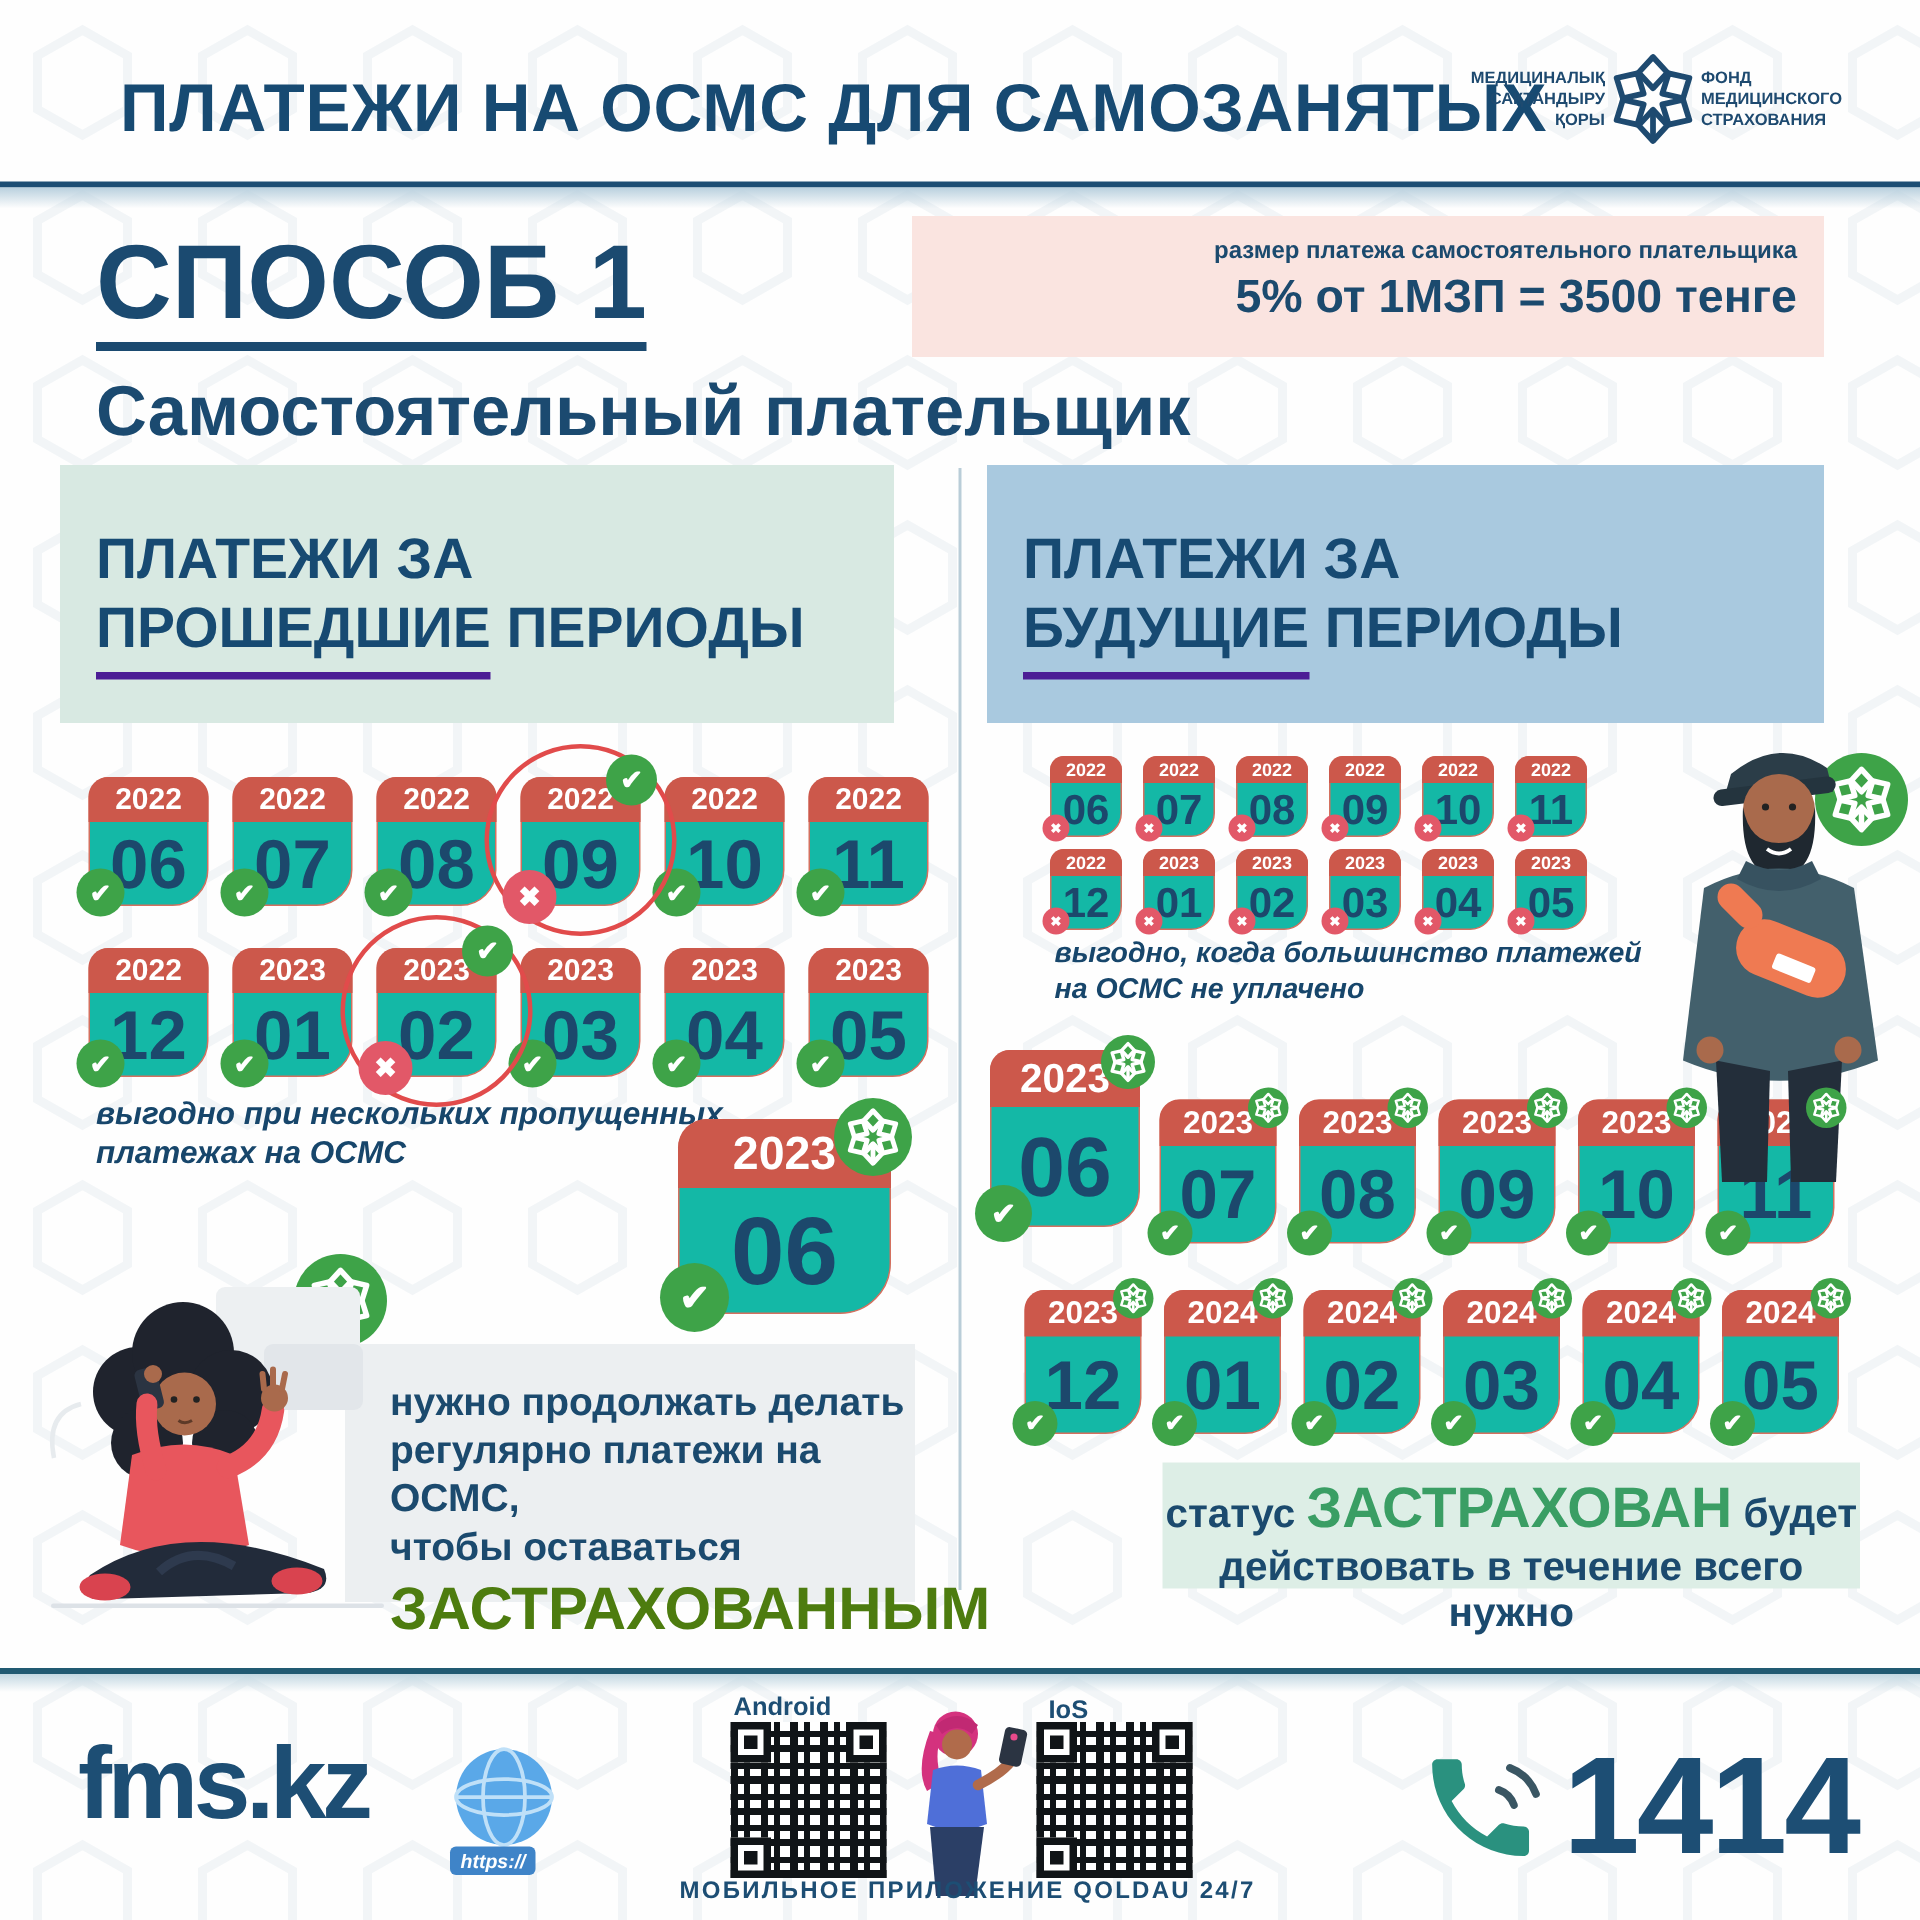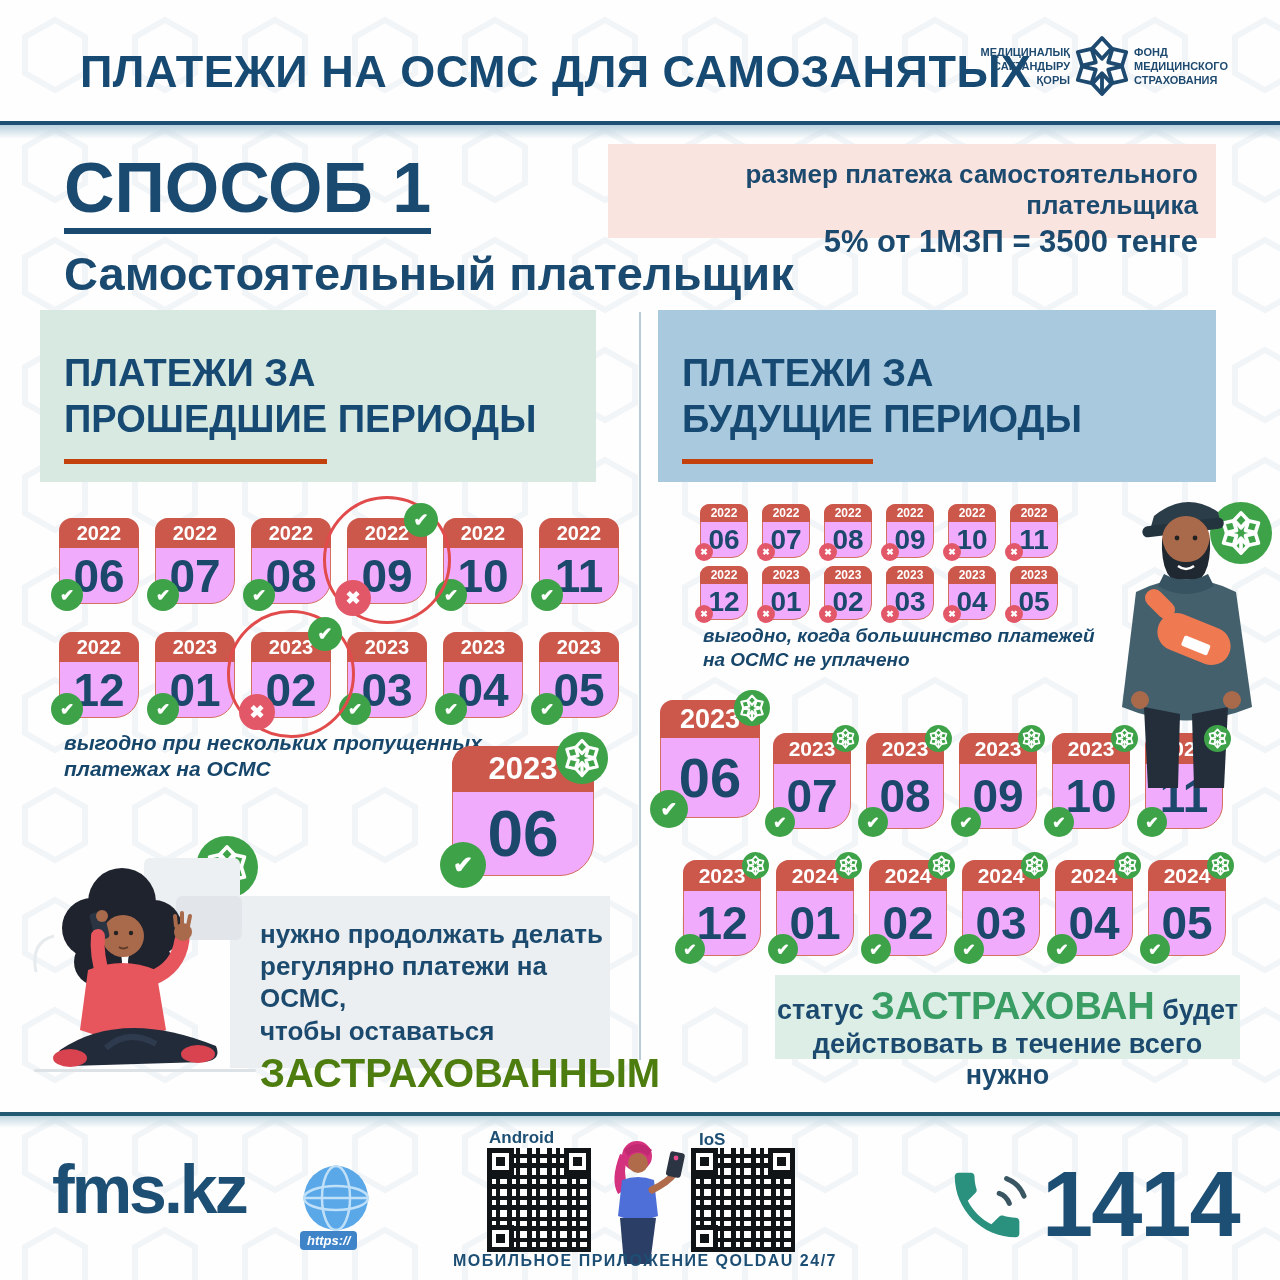--- a/index.html
+++ b/index.html
@@ -18,35 +18,35 @@
   .logo-mark{width:64px;height:64px}
   .hr1{position:absolute;left:0;top:121px;width:1280px;height:4px;background:#1d4e74}
   .hr1-shadow{position:absolute;left:0;top:125px;width:1280px;height:14px;
               background:linear-gradient(#b9d0de,rgba(255,255,255,0))}
 
   
   .method-heading{position:absolute;left:64px;top:148px;font-size:70px;font-weight:800;color:#1b4a70}
   .method-heading .u{display:inline-block;border-bottom:6px solid #1b4a70;padding-bottom:0}
   .rate-box{position:absolute;left:608px;top:144px;width:608px;height:94px;background:#fae4e0;
             text-align:right;padding:15px 18px 0 0;color:#1b4a6e}
-  .rate-line1{font-size:26px;font-weight:800}
+  .rate-line1{font-size:16px;font-weight:800}
   .rate-line2{font-size:31px;font-weight:800;margin-top:3px}
   .method-sub{position:absolute;left:64px;top:246px;font-size:47px;font-weight:800;color:#1b4a70}
 
   
   .panel{position:absolute;top:310px;height:172px;padding:40px 0 0 24px}
   .panel.left{left:40px;width:556px;background:#d8e9e2}
   .panel.right{left:658px;width:558px;background:#a9c9df}
   .panel-title{font-size:38px;line-height:1.22;font-weight:800;color:#174a72}
-  .panel-title .u{display:inline-block;border-bottom:5px solid #c2410c;padding-bottom:16px}
+  .panel-title .u{display:inline-block;border-bottom:5px solid #4c1d95;padding-bottom:5px}
   .vdiv{position:absolute;left:639px;top:312px;width:2px;height:748px;background:#b9cdd8}
 
   
   .cal-row{position:absolute;display:flex}
-  .tile{position:relative;display:flex;flex-direction:column;background:#f0abfc;
+  .tile{position:relative;display:flex;flex-direction:column;background:#14b8a6;
         border:1px solid #d4705f;border-radius:14px 14px 24px 14px}
   .tile-head{background:#cc584b;color:#fff;font-weight:bold;display:flex;align-items:center;
              justify-content:center;border-radius:13px 13px 0 0;margin:-1px -1px 0}
   .tile-body{flex:1;display:flex;align-items:center;justify-content:center;
              color:#1c486c;font-weight:800}
   .badge{position:absolute;display:flex;align-items:center;justify-content:center;
          border-radius:50%;color:#fff;font-weight:bold;z-index:4}
   .b-check{background:#3ea348}
   .b-x{background:#e25868}
   .b-flake{background:#3ea348}

